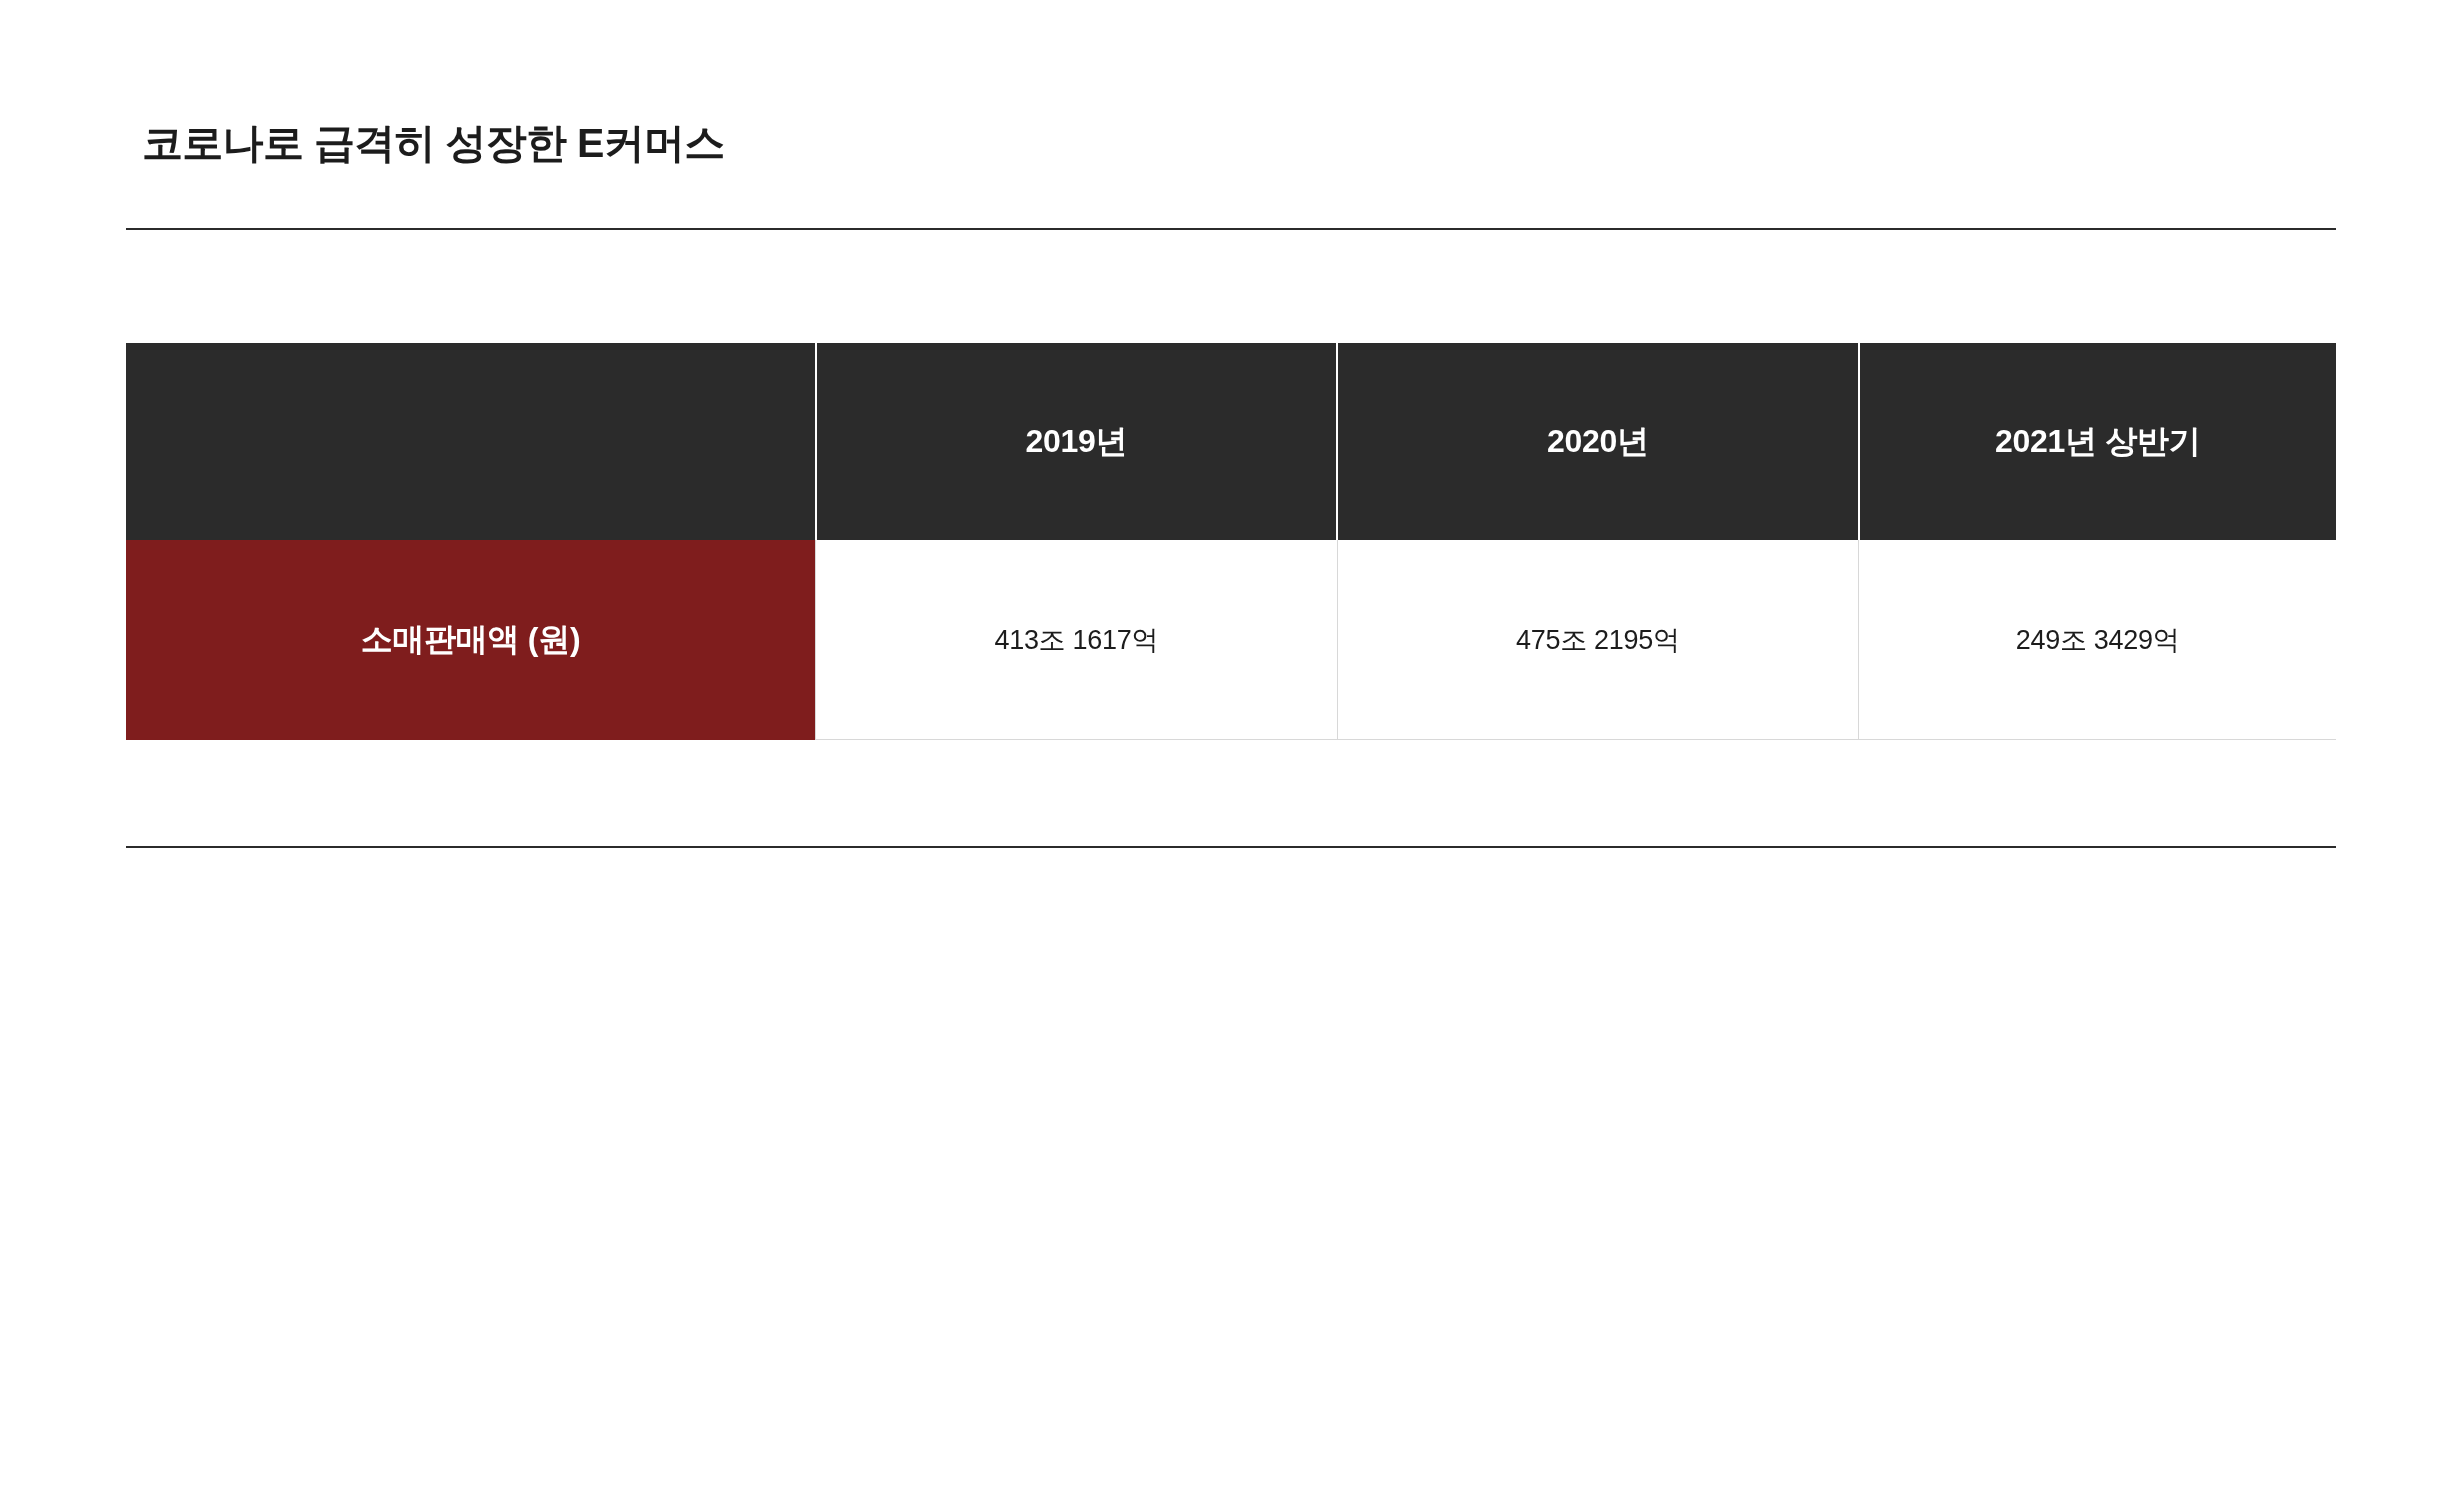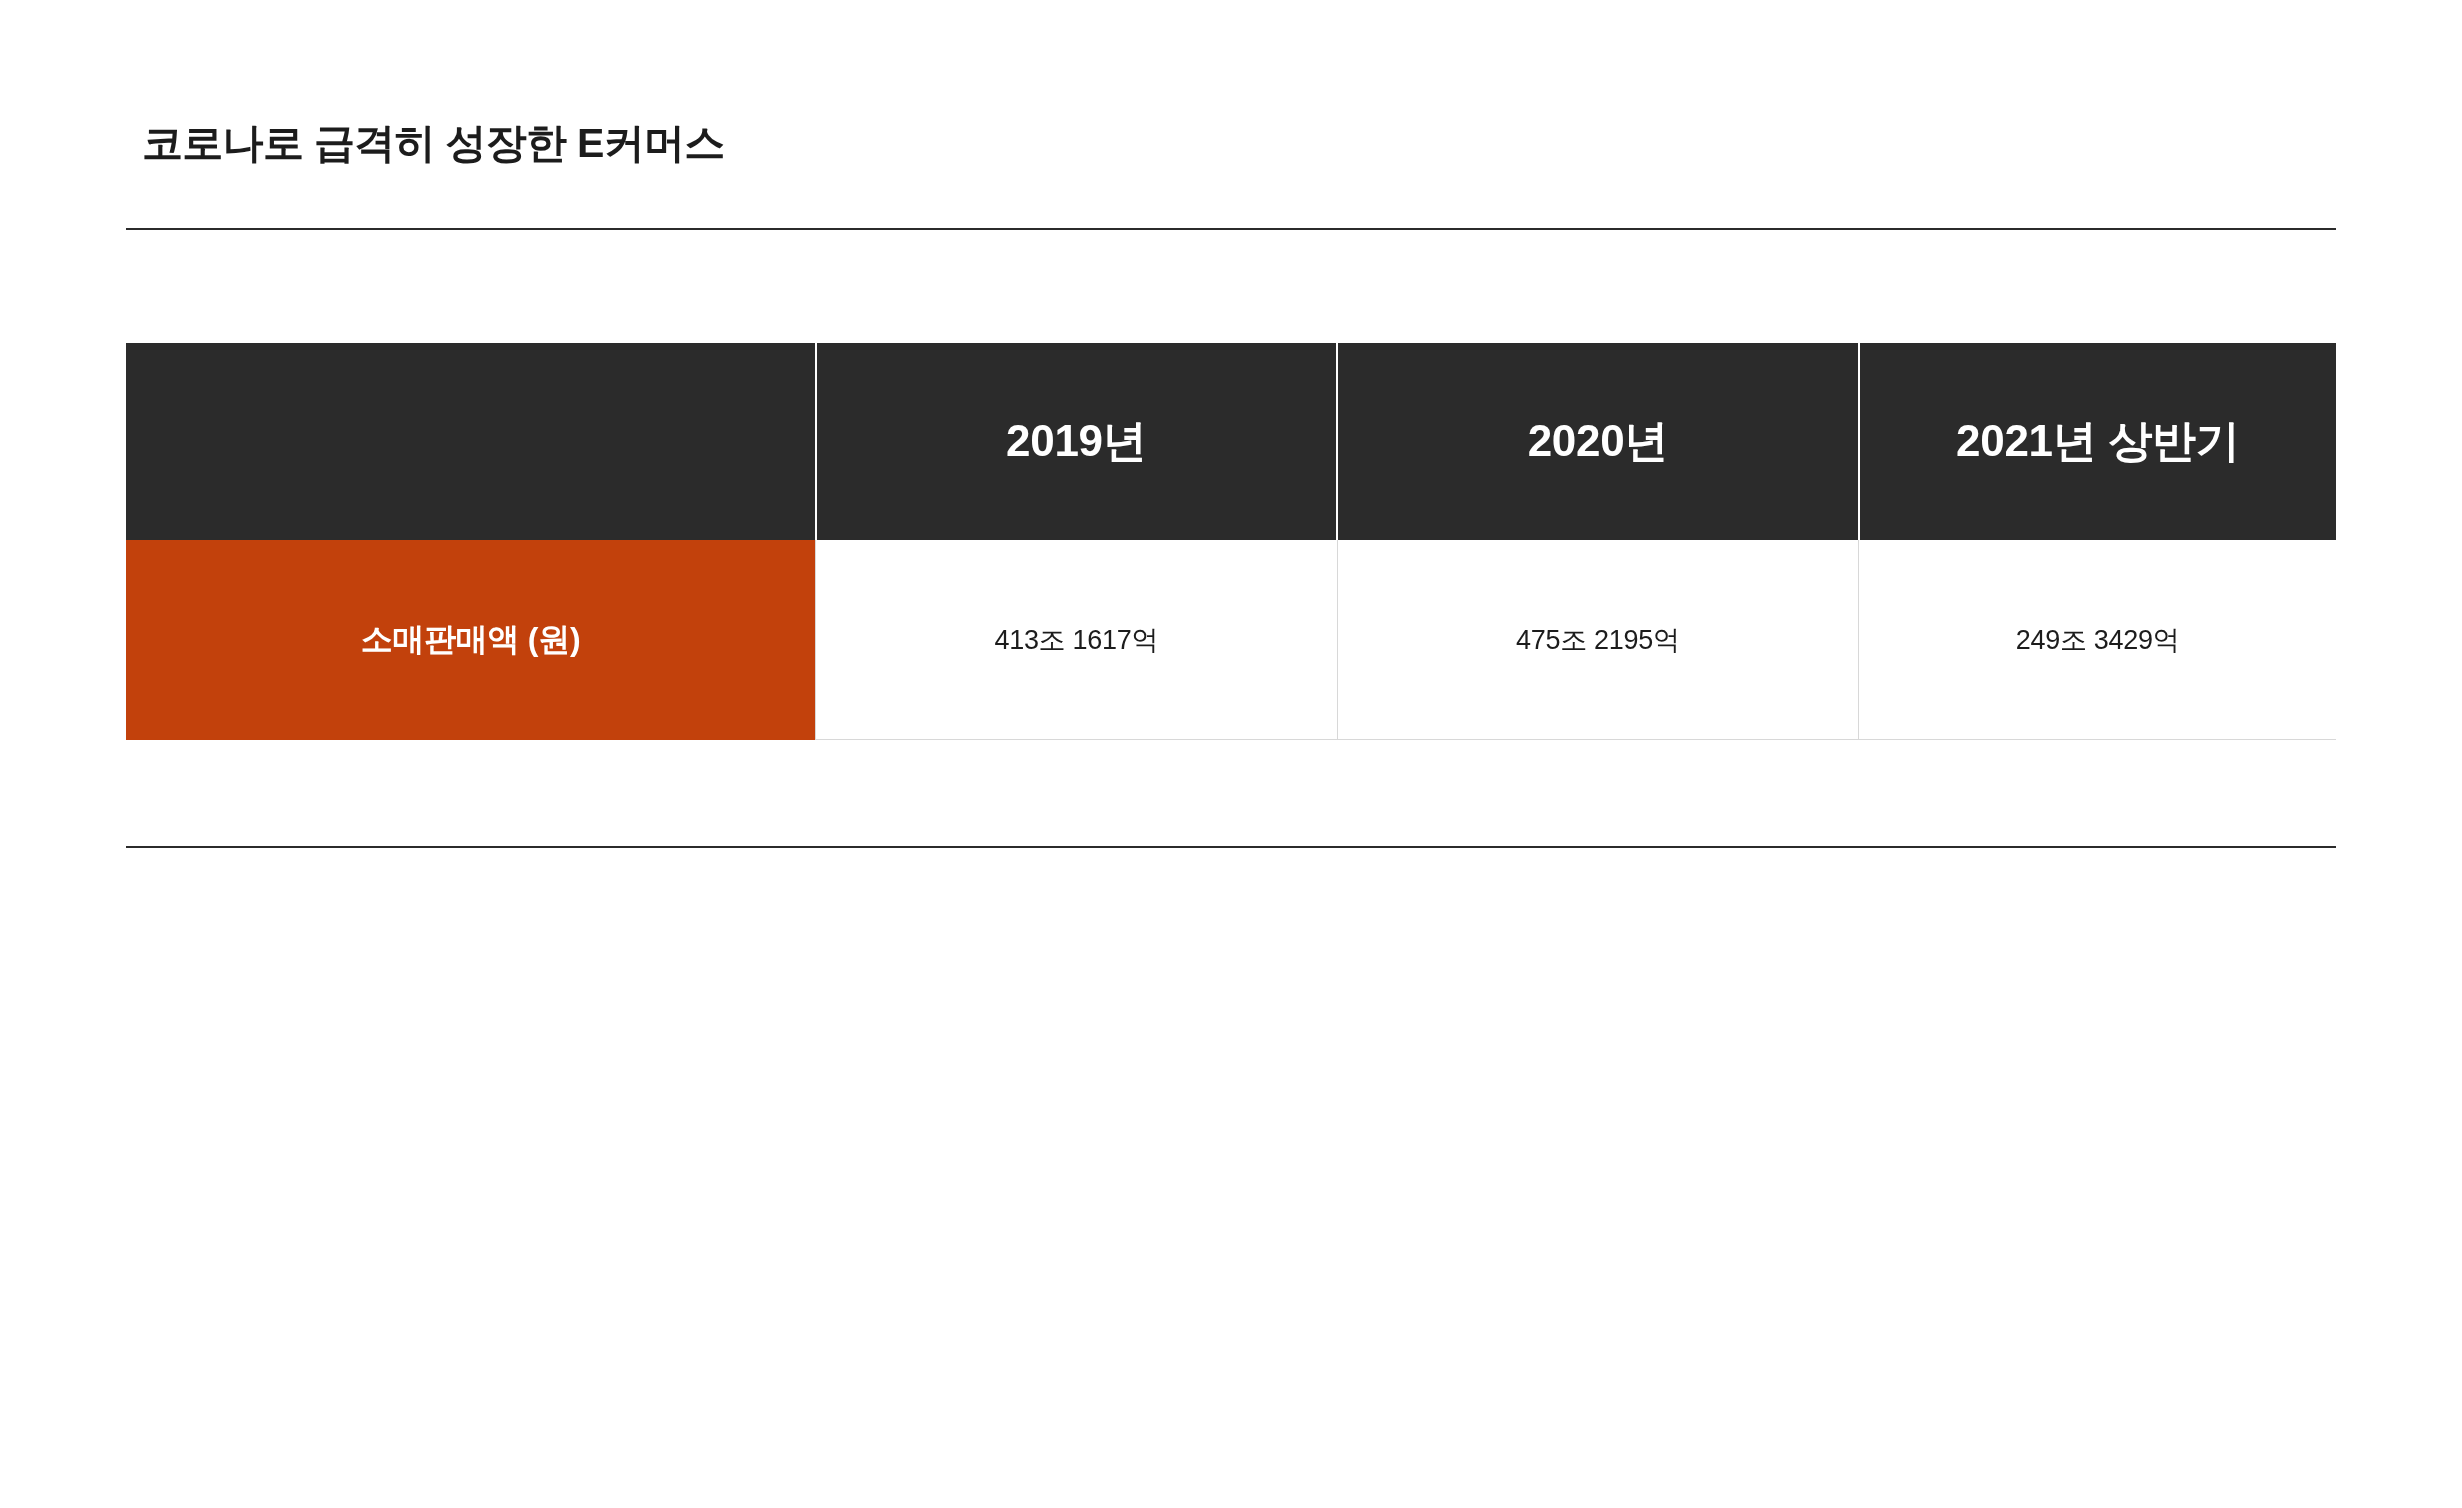--- a/index.html
+++ b/index.html
@@ -46,38 +46,38 @@
     width: 100%;
   }
   table.data-table col.c0 { width: 31.2%; }
   table.data-table col.c1 { width: 23.6%; }
   table.data-table col.c2 { width: 23.6%; }
   table.data-table col.c3 { width: 21.6%; }
 
   thead th {
     background: #2b2b2b;
     color: #ffffff;
-    font-size: 44px;
+    font-size: 32px;
     font-weight: bold;
     height: 197px;
     padding: 0;
     text-align: center;
     vertical-align: middle;
     border: 0;
     letter-spacing: -0.3px;
   }
   thead th.corner {
     background: #2b2b2b;
   }
   thead th.divider {
     border-left: 2px solid #ffffff;
   }
 
   tbody th.rowhead {
-    background: #c2410c;
+    background: #7f1d1d;
     color: #ffffff;
     font-size: 32px;
     font-weight: bold;
     text-align: center;
     vertical-align: middle;
     padding: 0;
     height: 199px;
     border-bottom: 2px solid #ffffff;
     letter-spacing: -0.3px;
   }

